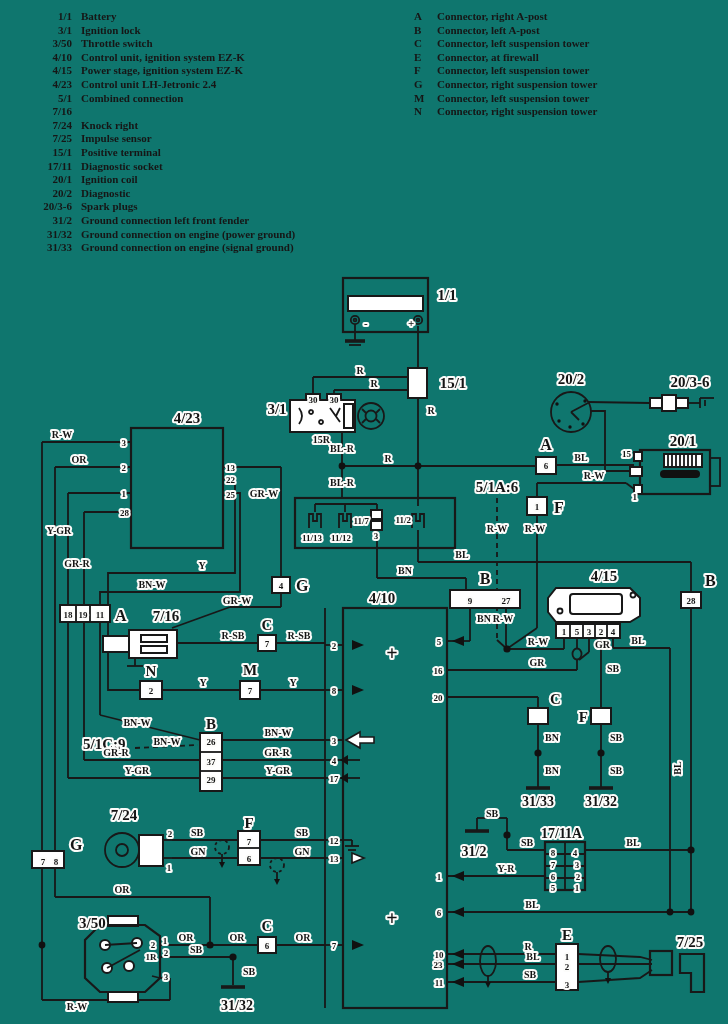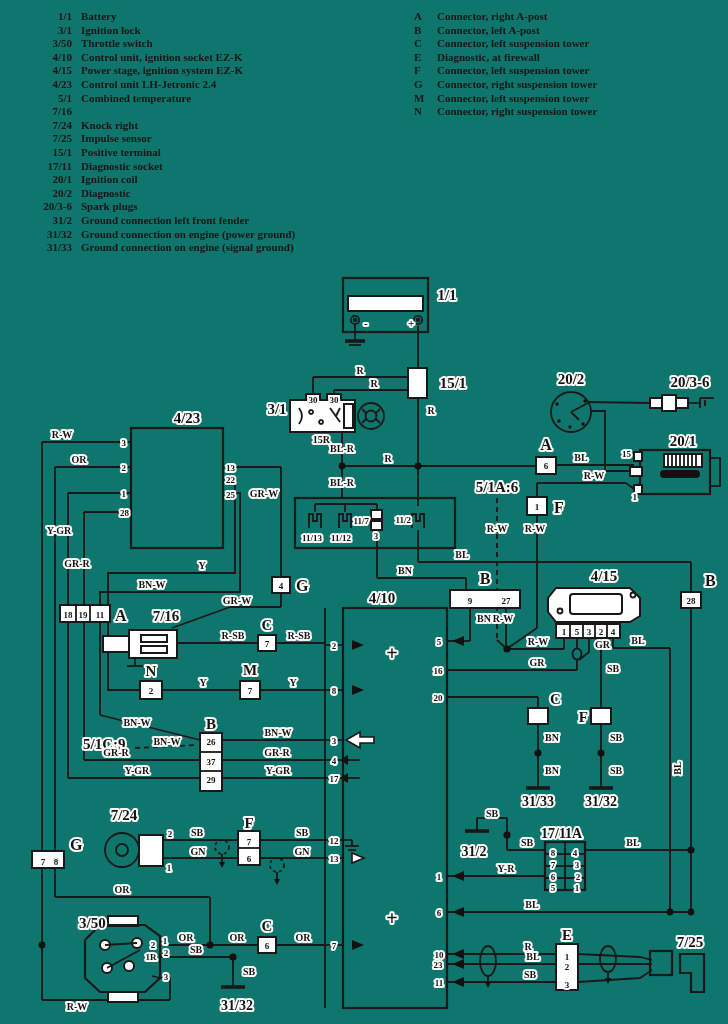--- a/index.html
+++ b/index.html
@@ -39,33 +39,33 @@
       <div class="lrow">
         <span class="lref">3/1</span>
         <span class="llab">Ignition lock</span>
       </div>
       <div class="lrow">
         <span class="lref">3/50</span>
         <span class="llab">Throttle switch</span>
       </div>
       <div class="lrow">
         <span class="lref">4/10</span>
-        <span class="llab">Control unit, ignition socket EZ-K</span>
+        <span class="llab">Control unit, ignition system EZ-K</span>
       </div>
       <div class="lrow">
         <span class="lref">4/15</span>
         <span class="llab">Power stage, ignition system EZ-K</span>
       </div>
       <div class="lrow">
         <span class="lref">4/23</span>
         <span class="llab">Control unit LH-Jetronic 2.4</span>
       </div>
       <div class="lrow">
         <span class="lref">5/1</span>
-        <span class="llab">Combined temperature</span>
+        <span class="llab">Combined connection</span>
       </div>
       <div class="lrow">
         <span class="lref">7/16</span>
       </div>
       <div class="lrow">
         <span class="lref">7/24</span>
         <span class="llab">Knock right</span>
       </div>
       <div class="lrow">
         <span class="lref">7/25</span>
@@ -112,21 +112,21 @@
       <div class="lrow">
         <span class="lref">B</span>
         <span class="llab">Connector, left A-post</span>
       </div>
       <div class="lrow">
         <span class="lref">C</span>
         <span class="llab">Connector, left suspension tower</span>
       </div>
       <div class="lrow">
         <span class="lref">E</span>
-        <span class="llab">Diagnostic, at firewall</span>
+        <span class="llab">Connector, at firewall</span>
       </div>
       <div class="lrow">
         <span class="lref">F</span>
         <span class="llab">Connector, left suspension tower</span>
       </div>
       <div class="lrow">
         <span class="lref">G</span>
         <span class="llab">Connector, right suspension tower</span>
       </div>
       <div class="lrow">

